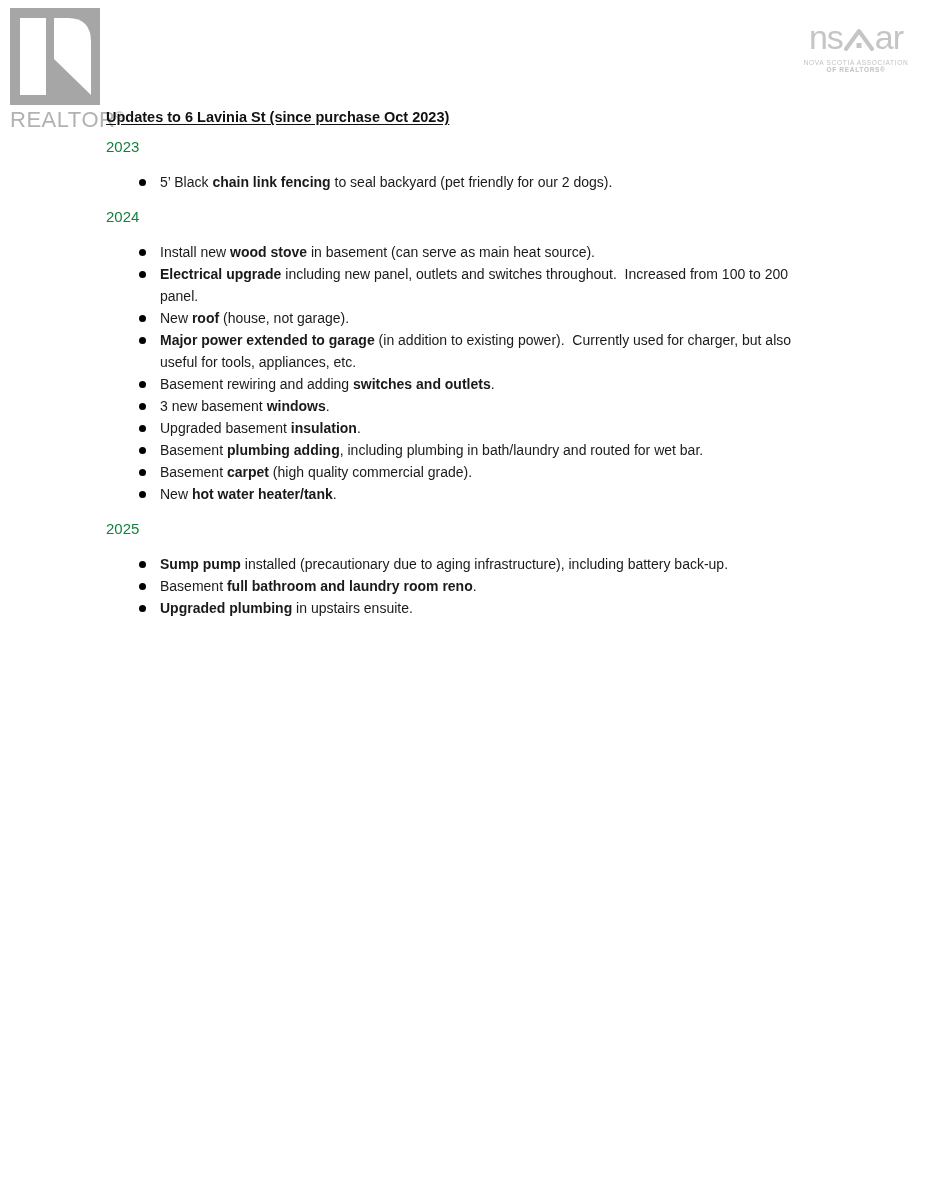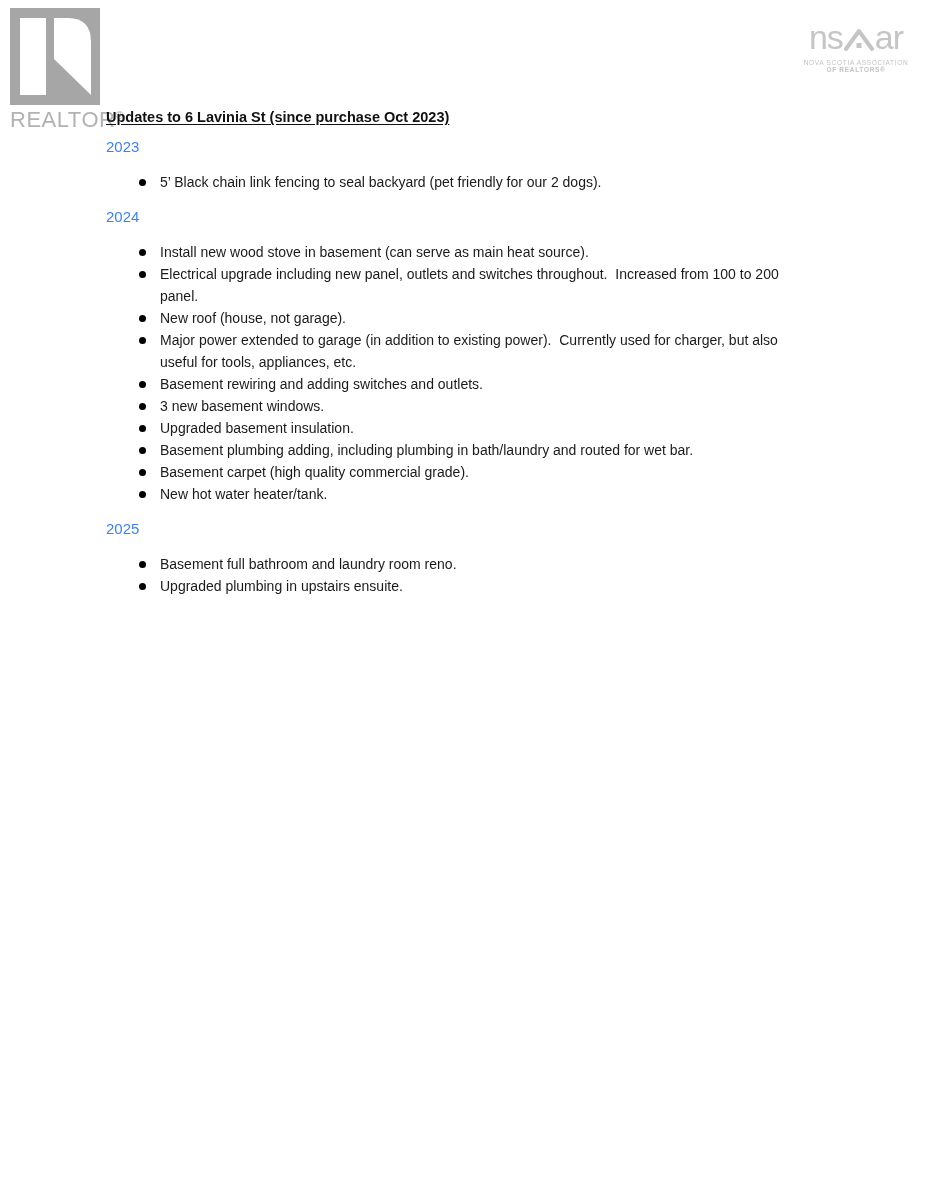--- a/index.html
+++ b/index.html
@@ -43,29 +43,29 @@
     color:#1a1a1a;
     font-size:14px; line-height:22px;
   }
   .doc-title {
     font-size:14.5px; font-weight:bold;
     text-decoration:underline;
     text-underline-offset:2px;
     margin-bottom:8px;
     color:#111;
   }
-  .year-heading { font-size:15px; margin-bottom:13px; color:#3b82f6; }
+  .year-heading { font-size:15px; margin-bottom:13px; color:#15803d; }
   .section ul { list-style:none; margin:0 0 13px 0; }
   .section li { position:relative; padding-left:54px; white-space:pre-wrap; }
   .section li .dot {
     position:absolute; left:33px; top:8px;
     width:7px; height:7px; border-radius:50%;
     background:#000;
   }
-  .section li b { font-weight:normal; }
+  .section li b { font-weight:bold; }
 </style>
 </head>
 <body>
 
 <div class="page">
 
   <div class="realtor-logo">
     <svg class="realtor-box" width="90" height="97" viewBox="0 0 90 97" xmlns="http://www.w3.org/2000/svg">
       <rect x="0" y="0" width="90" height="97" fill="#a6a6a6"></rect>
       <rect x="10" y="10" width="26" height="77" fill="#ffffff"></rect>
@@ -109,20 +109,21 @@
             <li><span class="dot"></span><span>3 new basement </span><b>windows</b><span>.</span></li>
             <li><span class="dot"></span><span>Upgraded basement </span><b>insulation</b><span>.</span></li>
             <li><span class="dot"></span><span>Basement </span><b>plumbing adding</b><span>, including plumbing in bath/laundry and routed for wet bar.</span></li>
             <li><span class="dot"></span><span>Basement </span><b>carpet</b><span> (high quality commercial grade).</span></li>
             <li><span class="dot"></span><span>New </span><b>hot water heater/tank</b><span>.</span></li>
           </ul>
         </div>
         <div class="section">
           <div class="year-heading">2025</div>
           <ul>
+            <li><span class="dot"></span><b>Sump pump</b><span> installed (precautionary due to aging infrastructure), including battery back-up.</span></li>
             <li><span class="dot"></span><span>Basement </span><b>full bathroom and laundry room reno</b><span>.</span></li>
             <li><span class="dot"></span><b>Upgraded plumbing</b><span> in upstairs ensuite.</span></li>
           </ul>
         </div>
       </div>
   </div>
 
 </div>
 
 </body></html>

